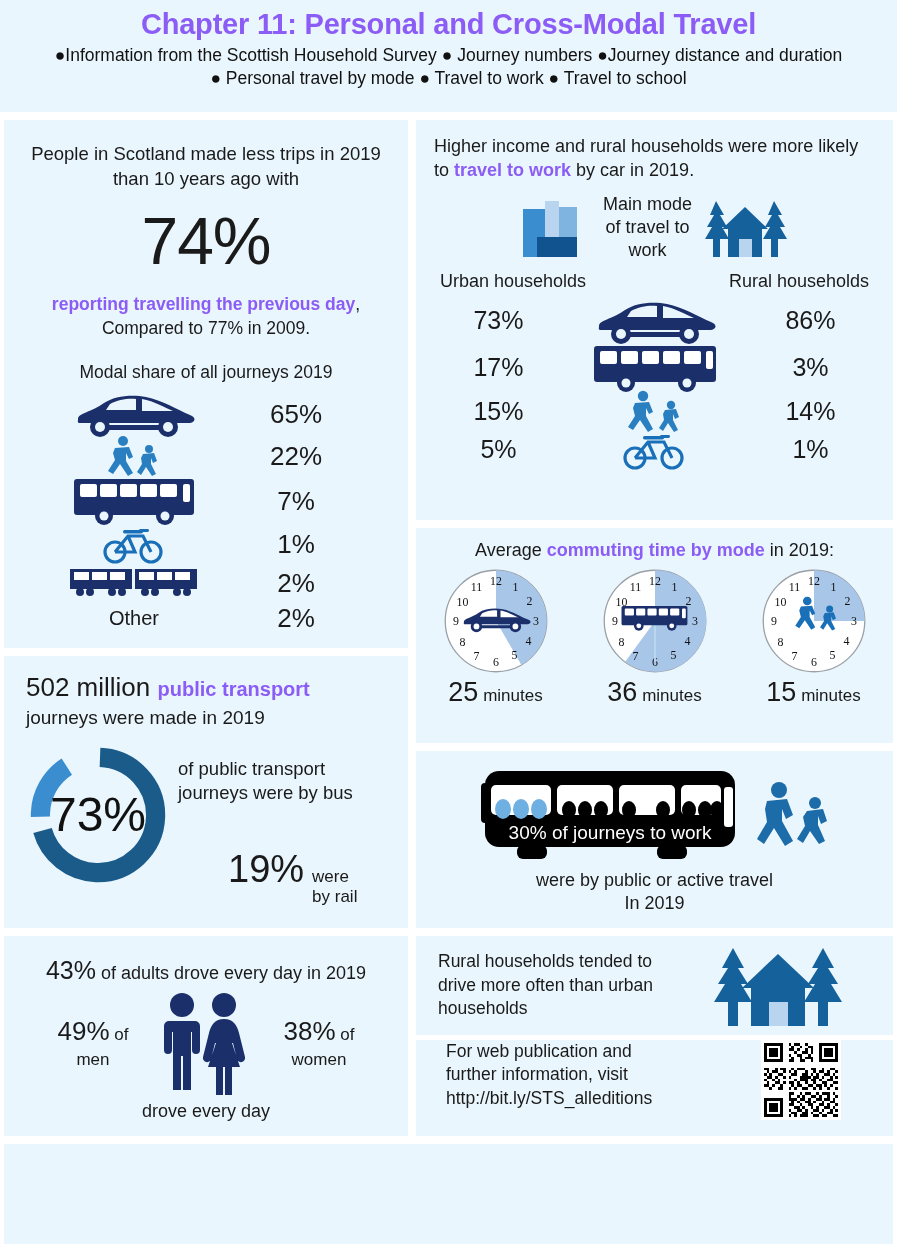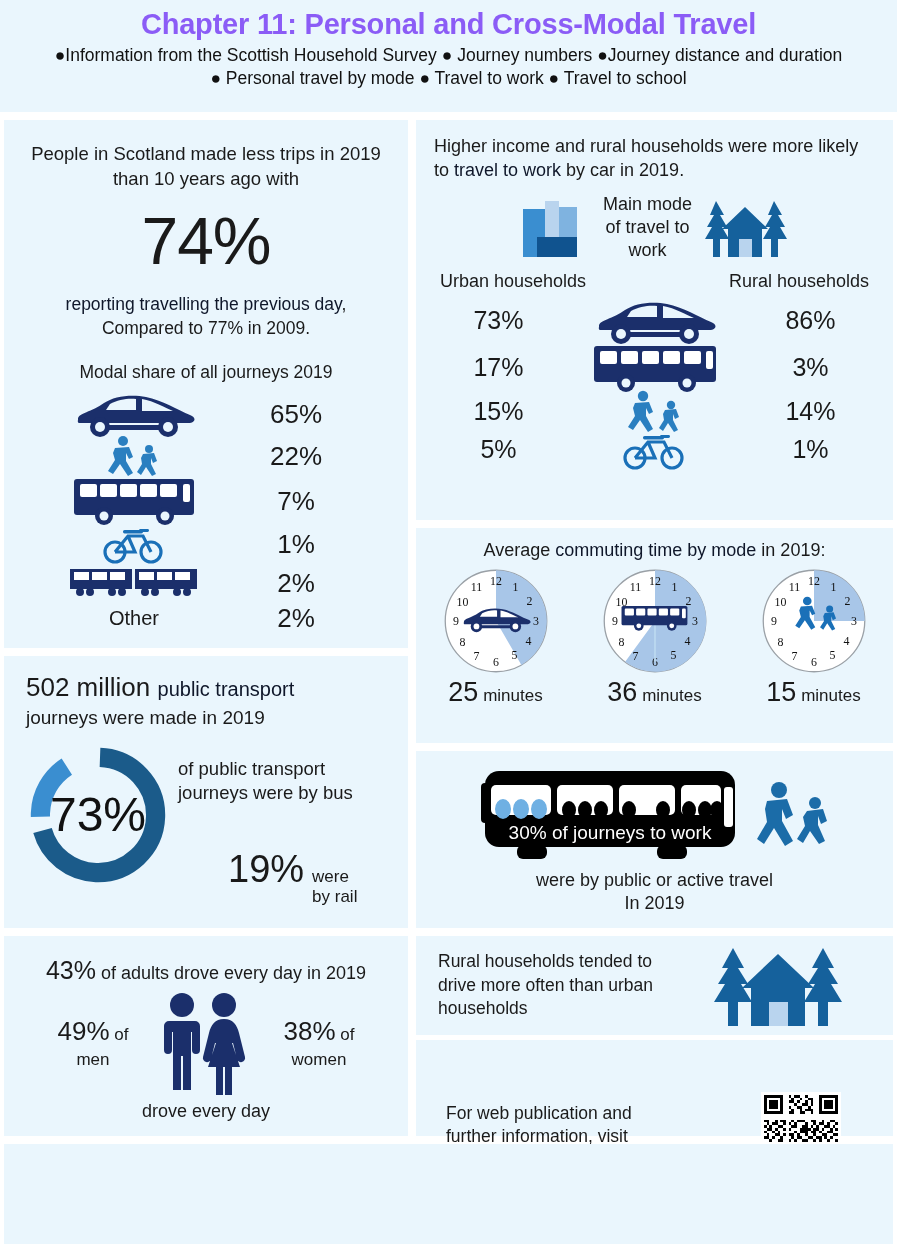--- a/index.html
+++ b/index.html
@@ -14,21 +14,21 @@
   .page{position:relative;width:897px;height:1251px;background:#ffffff;}
 
   
   .panel{position:absolute;background:#eaf6fd;box-sizing:border-box;}
 
   
   #header{left:0;top:0;width:897px;height:112px;background:#eaf6fd;
           display:flex;flex-direction:column;align-items:center;justify-content:flex-start;padding-top:8px;}
   #header .h-title{font-size:29px;font-weight:bold;color:#8b5cf6;letter-spacing:-0.2px;line-height:1.15;}
   #header .h-sub{font-size:17.5px;color:#111;line-height:1.32;text-align:center;margin-top:3px;}
-  .blue{color:#0f172a;font-weight:normal;}
+  .blue{color:#8b5cf6;font-weight:bold;}
 
   
   #panelA{left:4px;top:120px;width:404px;height:528px;}
   #panelA .lead{font-size:18.5px;line-height:1.33;text-align:center;padding:22px 20px 0;}
   #panelA .pct74{text-align:center;margin-top:12px;font-size:66px;letter-spacing:-1px;}
   #panelA .sub1{text-align:center;font-size:17.5px;margin-top:14px;line-height:1.35;}
   #panelA .sub2{text-align:center;font-size:17.5px;margin-top:22px;}
 
   .modal-list{margin-top:8px;padding:0 40px;}
   .modal-row{display:flex;align-items:center;height:auto;}
@@ -78,21 +78,21 @@
   #panelF .side b{font-size:26px;font-weight:400;}
   #panelF .t2{text-align:center;font-size:18px;margin-top:6px;}
 
   
   #panelG{left:416px;top:936px;width:477px;height:99px;}
   #panelG .inner{display:flex;align-items:center;height:100%;}
   #panelG .txt{flex:1;font-size:17.5px;line-height:1.34;padding-left:22px;}
 
   
   #panelH{left:416px;top:1040px;width:477px;height:96px;}
-  #panelH .inner{display:flex;align-items:flex-end;height:100%;margin-top:36px;}
+  #panelH .inner{display:flex;align-items:flex-start;height:100%;}
   #panelH .txt{flex:1;font-size:17.5px;line-height:1.34;padding-left:30px;}
 
   
   #panelI{left:4px;top:1144px;width:889px;height:100px;}
 
   svg{display:block;}
 </style>
 </head>
 <body>
 

